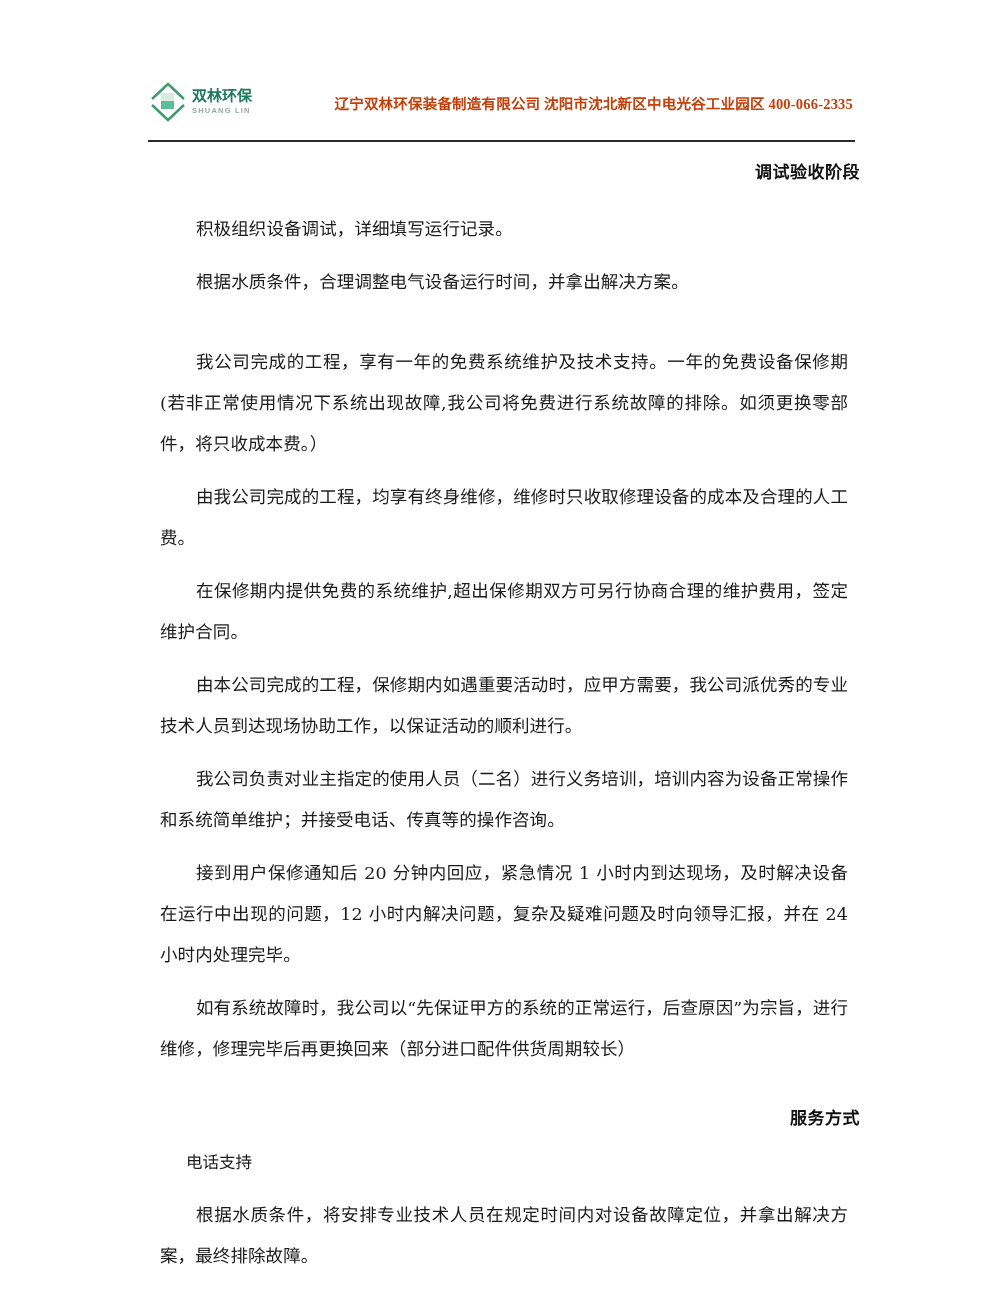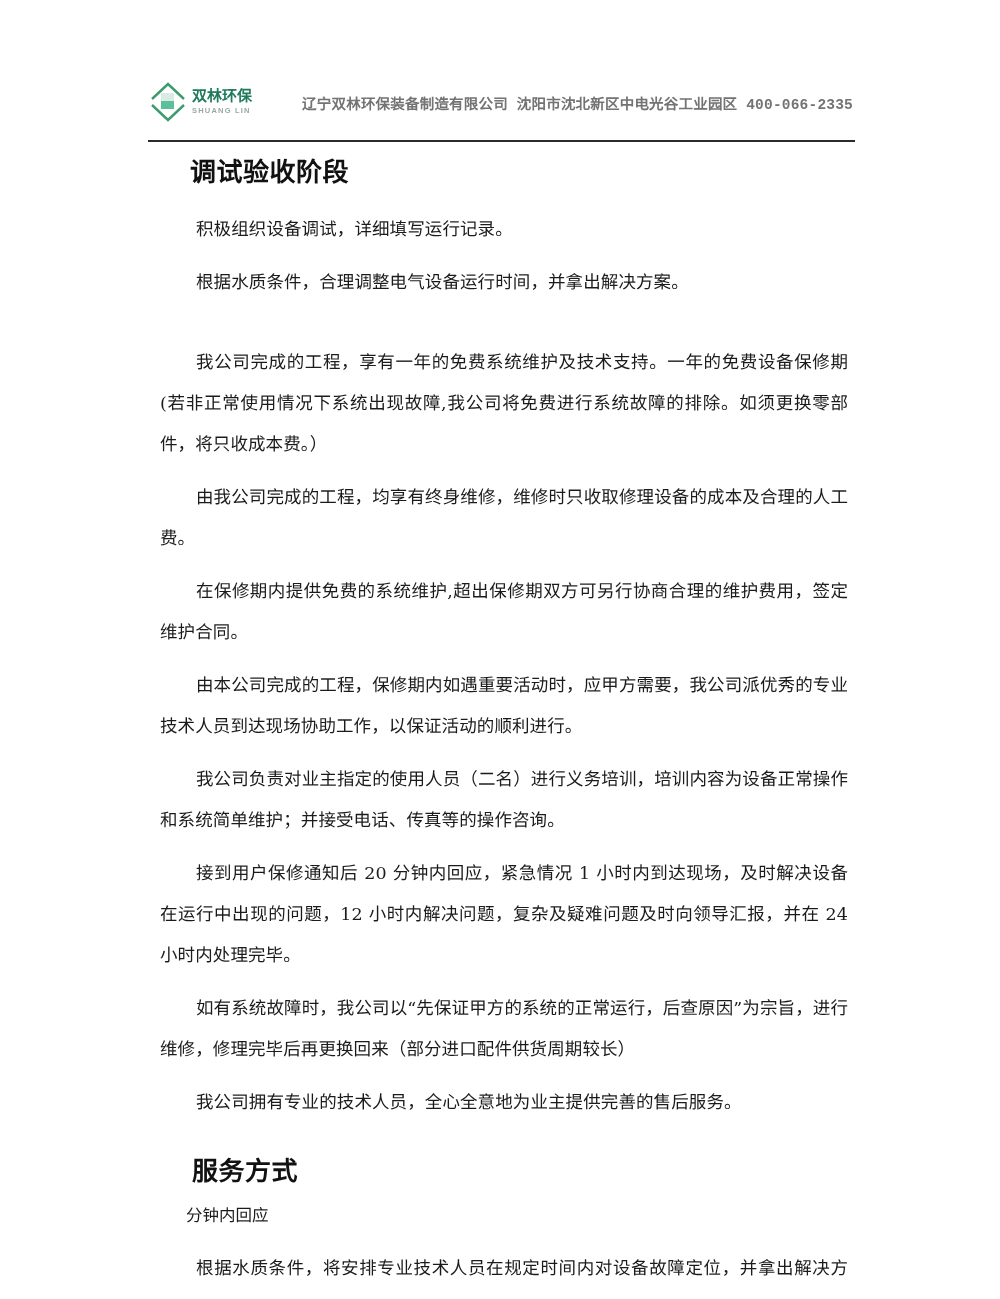--- a/index.html
+++ b/index.html
@@ -72,24 +72,24 @@
     font-weight: 600;
     color: #9aa9a2;
     letter-spacing: 1.2px;
     margin-top: 3px;
     white-space: nowrap;
   }
 
   .header-text {
     flex: 1 1 auto;
     text-align: right;
-    font-family: Liberation Mono, monospace;
+    font-family: Liberation Serif, serif;
     font-size: 14.5px;
     font-weight: 600;
-    color: #737373;
+    color: #c2410c;
     letter-spacing: 0.2px;
     white-space: nowrap;
     padding-right: 2px;
   }
 
   .header-rule {
     position: absolute;
     left: 148px;
     top: 124px;
     width: 707px;
@@ -102,26 +102,27 @@
     position: absolute;
     left: 148px;
     top: 136px;
     width: 712px;
   }
 
   h2.section-heading {
     margin: 0;
     padding: 0;
     font-family: "DejaVu Sans", "Liberation Sans", sans-serif;
-    font-size: 26px;
+    font-size: 17px;
     font-weight: 700;
     color: #111111;
     letter-spacing: 0.5px;
     text-indent: 42px;
     line-height: 40px;
+    text-align: right;
   }
 
   h2.section-heading.tight {
     text-indent: 44px;
   }
 
   p.body-text {
     margin: 12px;
     padding: 0;
     font-family: "DejaVu Serif", "Liberation Serif", serif;
@@ -186,24 +187,23 @@
     <div class="gap-md"></div>
 
     <div class="gap-sm"></div>
     <p class="body-text indent-2">我公司完成的工程，享有一年的免费系统维护及技术支持。一年的免费设备保修期(若非正常使用情况下系统出现故障,我公司将免费进行系统故障的排除。如须更换零部件，将只收成本费。）</p>
     <p class="body-text indent-2">由我公司完成的工程，均享有终身维修，维修时只收取修理设备的成本及合理的人工费。</p>
     <p class="body-text indent-2">在保修期内提供免费的系统维护,超出保修期双方可另行协商合理的维护费用，签定维护合同。</p>
     <p class="body-text indent-2">由本公司完成的工程，保修期内如遇重要活动时，应甲方需要，我公司派优秀的专业技术人员到达现场协助工作，以保证活动的顺利进行。</p>
     <p class="body-text indent-2">我公司负责对业主指定的使用人员（二名）进行义务培训，培训内容为设备正常操作和系统简单维护；并接受电话、传真等的操作咨询。</p>
     <p class="body-text indent-2">接到用户保修通知后 20 分钟内回应，紧急情况 1 小时内到达现场，及时解决设备在运行中出现的问题，12 小时内解决问题，复杂及疑难问题及时向领导汇报，并在 24 小时内处理完毕。</p>
     <p class="body-text indent-2">如有系统故障时，我公司以“先保证甲方的系统的正常运行，后查原因”为宗旨，进行维修，修理完毕后再更换回来（部分进口配件供货周期较长）</p>
-    <p class="body-text indent-2">我公司拥有专业的技术人员，全心全意地为业主提供完善的售后服务。</p>
 
     <div class="gap-lg"></div>
 
     <h2 class="section-heading tight">服务方式</h2>
     <div class="gap-sm"></div>
-    <p class="sub-label">分钟内回应</p>
+    <p class="sub-label">电话支持</p>
     <p class="body-text indent-2">根据水质条件，将安排专业技术人员在规定时间内对设备故障定位，并拿出解决方案，最终排除故障。</p>
     <p class="sub-label">现场支持</p>
 
   </div>
 </div>
 
 </body></html>

